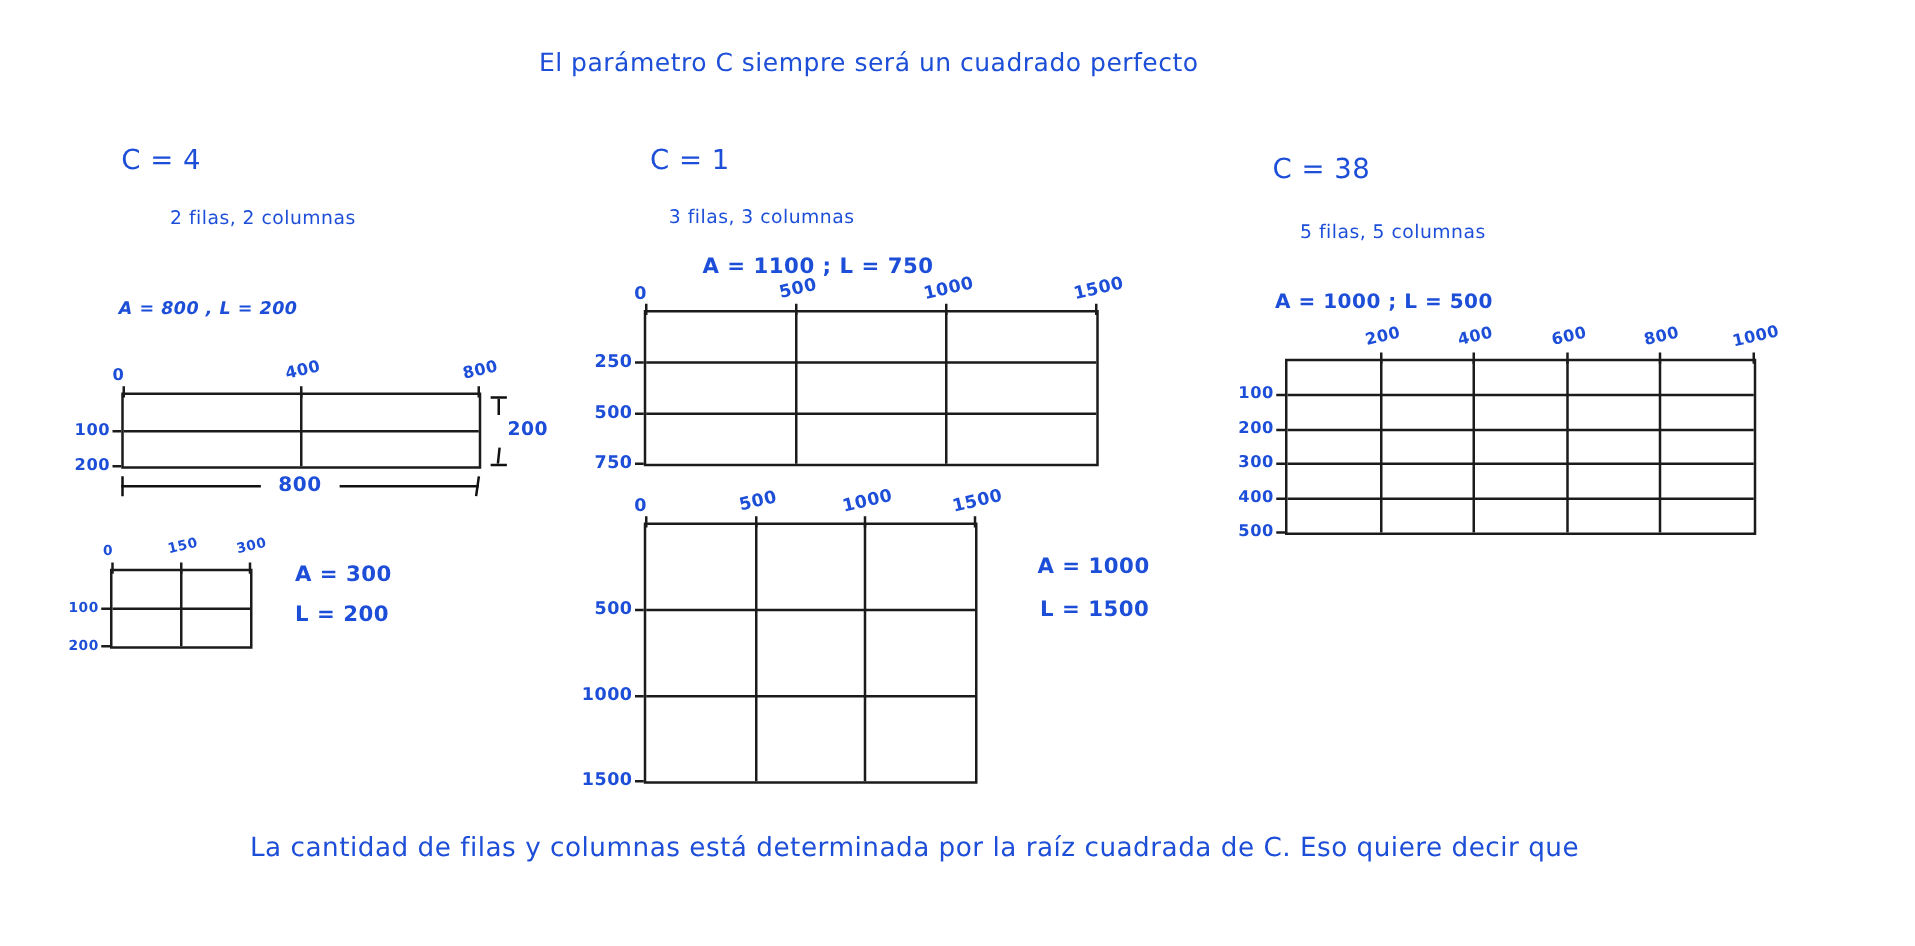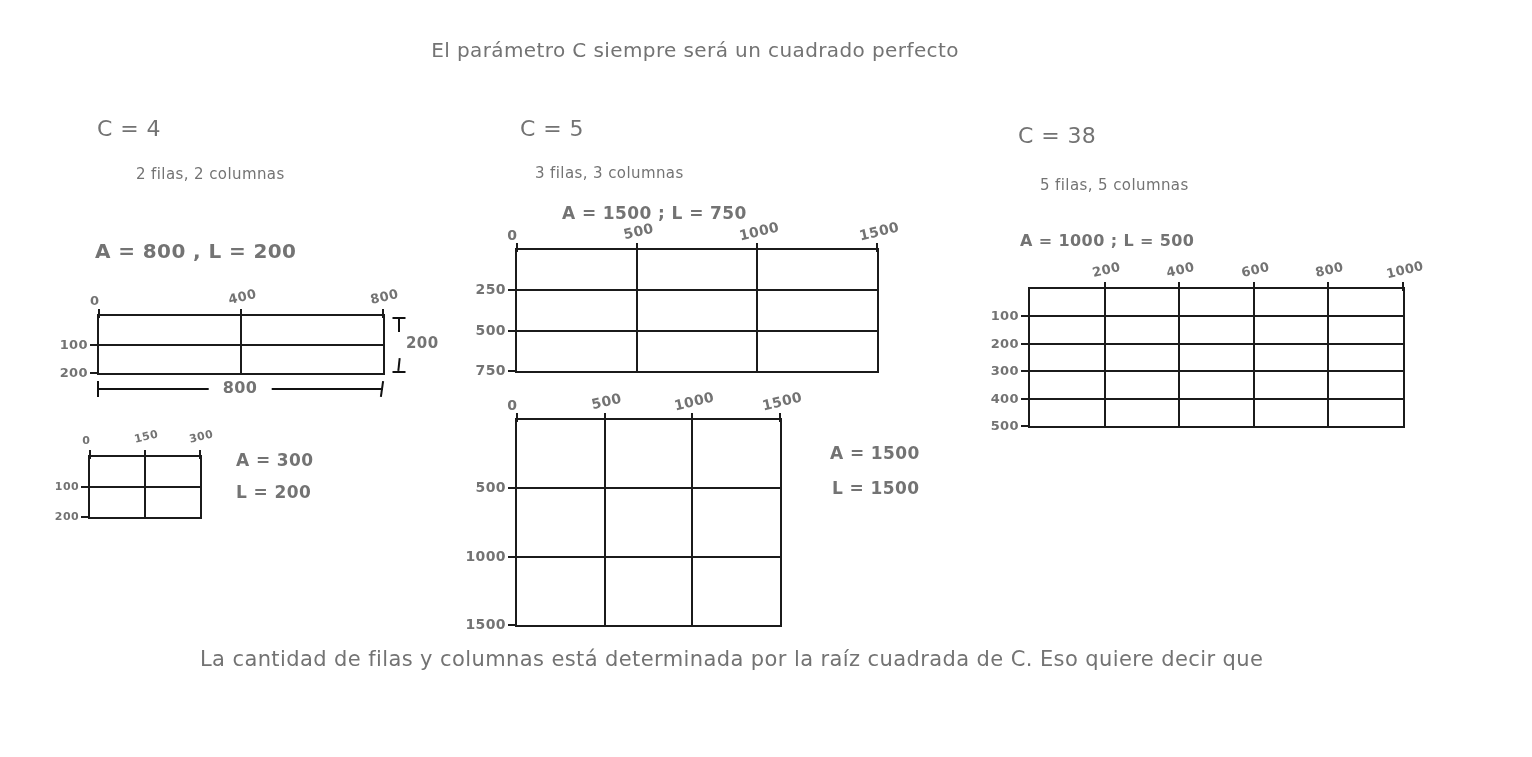--- a/index.html
+++ b/index.html
@@ -1,31 +1,31 @@
 <!DOCTYPE html>
 <html><head>
 <meta charset="utf-8">
 <style>
   html,body{margin:0;padding:0;background:#ffffff;}
   .canvas{
     position:relative;
     width:1532px;height:757px;
     background:#ffffff;
     font-family:"DejaVu Sans","Liberation Sans",sans-serif;
-    color:#737373;
+    color:#1d4ed8;
     overflow:hidden;
     letter-spacing:.4px;
   }
   .abs{position:absolute;white-space:nowrap;text-align:center;}
   .title{font-size:20px;text-align:center;}
   .heading{font-size:22px;}
   .subheading{font-size:15px;}
   .params{font-weight:700;}
   .sidelabel{font-weight:700;font-size:17px;}
-  .footer{font-size:21px;line-height:31px;white-space:nowrap;}
+  .footer{font-size:21px;line-height:31px;white-space:nowrap;margin-top:19px;}
 
   
   .grid-box{position:absolute;border:2px solid #1b1b1b;}
   .vline{position:absolute;top:0;bottom:0;width:2px;background:#1b1b1b;transform:translateX(-1px);}
   .hline{position:absolute;left:0;right:0;height:2px;background:#1b1b1b;transform:translateY(-1px);}
   .xtickmark{position:absolute;top:-7px;width:2px;height:9px;background:#1b1b1b;transform:translateX(-1px);}
   .ytickmark{position:absolute;left:-9px;width:7px;height:2px;background:#1b1b1b;transform:translateY(-1px);}
   .xlabel{position:absolute;top:-27px;transform:translateX(-45%) rotate(-13deg);font-weight:700;}
   .xlabel.zero{transform:translateX(-95%) rotate(0deg);top:-23px;}
   .ylabel{position:absolute;right:calc(100% + 11px);transform:translateY(-55%);font-weight:700;white-space:nowrap;}
@@ -45,21 +45,21 @@
 </style>
 </head>
 <body>
 
 <div class="canvas">
 
   <div class="abs title" style="left:420px;top:38px;width:550px;">El parámetro C siempre será un cuadrado perfecto</div>
 
   <div class="abs heading" style="left:97px;top:116px;">C = 4</div>
   <div class="abs subheading" style="left:136px;top:165px;">2 filas, 2 columnas</div>
-  <div class="abs params" style="left:95px;top:239px;font-size:20px;">A = 800 ,   L = 200</div>
+  <div class="abs params" style="left:95px;top:239px;font-size:14px;font-style:italic;">A = 800 ,   L = 200</div>
 
   <div class="grid-box" style="left:97px;top:314px;width:284px;height:57px;font-size:13px;">
       <div class="vline" style="left: 50%;"></div>
       <div class="hline" style="top: 50%;"></div>
       <div class="xtickmark" style="left: 0%;"></div>
       <div class="xlabel zero" style="left: 0%;">0</div>
       <div class="xtickmark" style="left: 50%;"></div>
       <div class="xlabel" style="left: 50%;">400</div>
       <div class="xtickmark" style="left: 100%;"></div>
       <div class="xlabel" style="left: 100%;">800</div>
@@ -94,23 +94,23 @@
       <div class="xtickmark" style="left: 100%;"></div>
       <div class="xlabel" style="left: 100%;">300</div>
       <div class="ytickmark" style="top: 50%;"></div>
       <div class="ylabel" style="top: 50%;">100</div>
       <div class="ytickmark" style="top: 100%;"></div>
       <div class="ylabel" style="top: 100%;">200</div>
     </div>
   <div class="abs sidelabel" style="left:236px;top:450px;">A = 300</div>
   <div class="abs sidelabel" style="left:236px;top:482px;">L = 200</div>
 
-  <div class="abs heading" style="left:520px;top:116px;">C = 5</div>
+  <div class="abs heading" style="left:520px;top:116px;">C = 1</div>
   <div class="abs subheading" style="left:535px;top:164px;">3 filas, 3 columnas</div>
-  <div class="abs params" style="left:562px;top:203px;font-size:17px;">A = 1500 ;  L = 750</div>
+  <div class="abs params" style="left:562px;top:203px;font-size:17px;">A = 1100 ;  L = 750</div>
 
   <div class="grid-box" style="left:515px;top:248px;width:360px;height:121px;font-size:14px;">
       <div class="vline" style="left: 33.3333%;"></div>
       <div class="vline" style="left: 66.6667%;"></div>
       <div class="hline" style="top: 33.3333%;"></div>
       <div class="hline" style="top: 66.6667%;"></div>
       <div class="xtickmark" style="left: 0%;"></div>
       <div class="xlabel zero" style="left: 0%;">0</div>
       <div class="xtickmark" style="left: 33.3333%;"></div>
       <div class="xlabel" style="left: 33.3333%;">500</div>
@@ -139,21 +139,21 @@
       <div class="xlabel" style="left: 66.6667%;">1000</div>
       <div class="xtickmark" style="left: 100%;"></div>
       <div class="xlabel" style="left: 100%;">1500</div>
       <div class="ytickmark" style="top: 33.3333%;"></div>
       <div class="ylabel" style="top: 33.3333%;">500</div>
       <div class="ytickmark" style="top: 66.6667%;"></div>
       <div class="ylabel" style="top: 66.6667%;">1000</div>
       <div class="ytickmark" style="top: 100%;"></div>
       <div class="ylabel" style="top: 100%;">1500</div>
     </div>
-  <div class="abs sidelabel" style="left:830px;top:443px;">A = 1500</div>
+  <div class="abs sidelabel" style="left:830px;top:443px;">A = 1000</div>
   <div class="abs sidelabel" style="left:832px;top:478px;">L = 1500</div>
 
   <div class="abs heading" style="left:1018px;top:123px;">C = 38</div>
   <div class="abs subheading" style="left:1040px;top:176px;">5 filas, 5 columnas</div>
   <div class="abs params" style="left:1020px;top:231px;font-size:16px;">A = 1000  ;  L = 500</div>
 
   <div class="grid-box" style="left:1028px;top:287px;width:373px;height:137px;font-size:13px;">
       <div class="vline" style="left: 20%;"></div>
       <div class="vline" style="left: 40%;"></div>
       <div class="vline" style="left: 60%;"></div>

